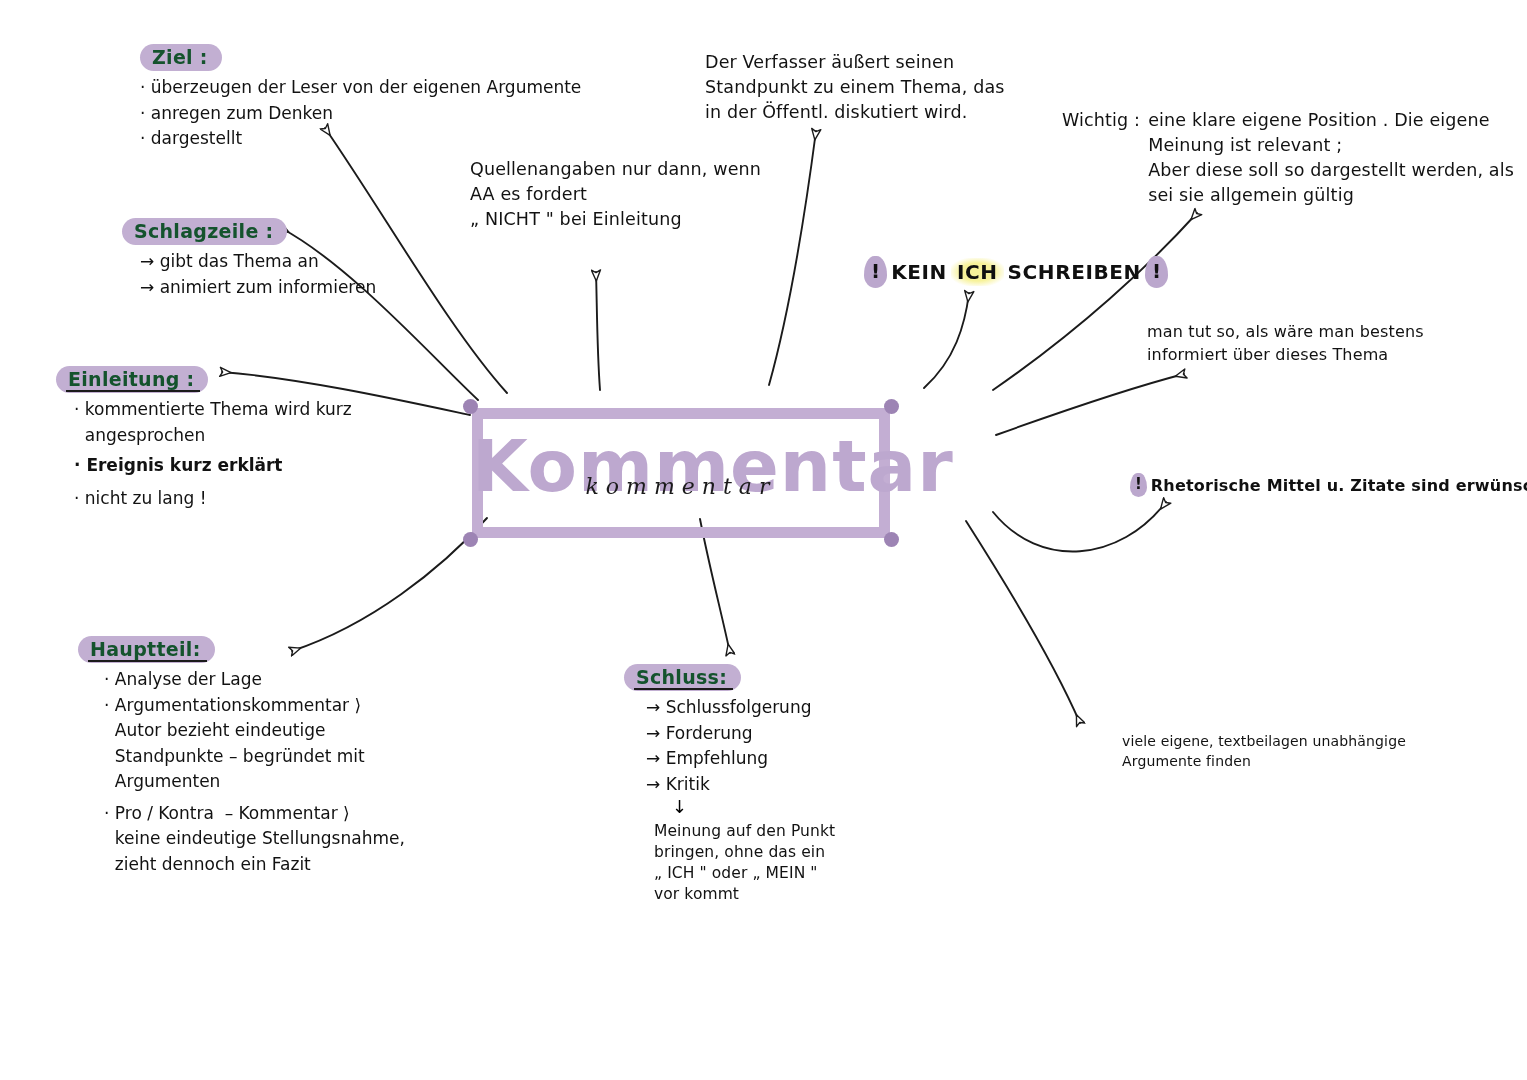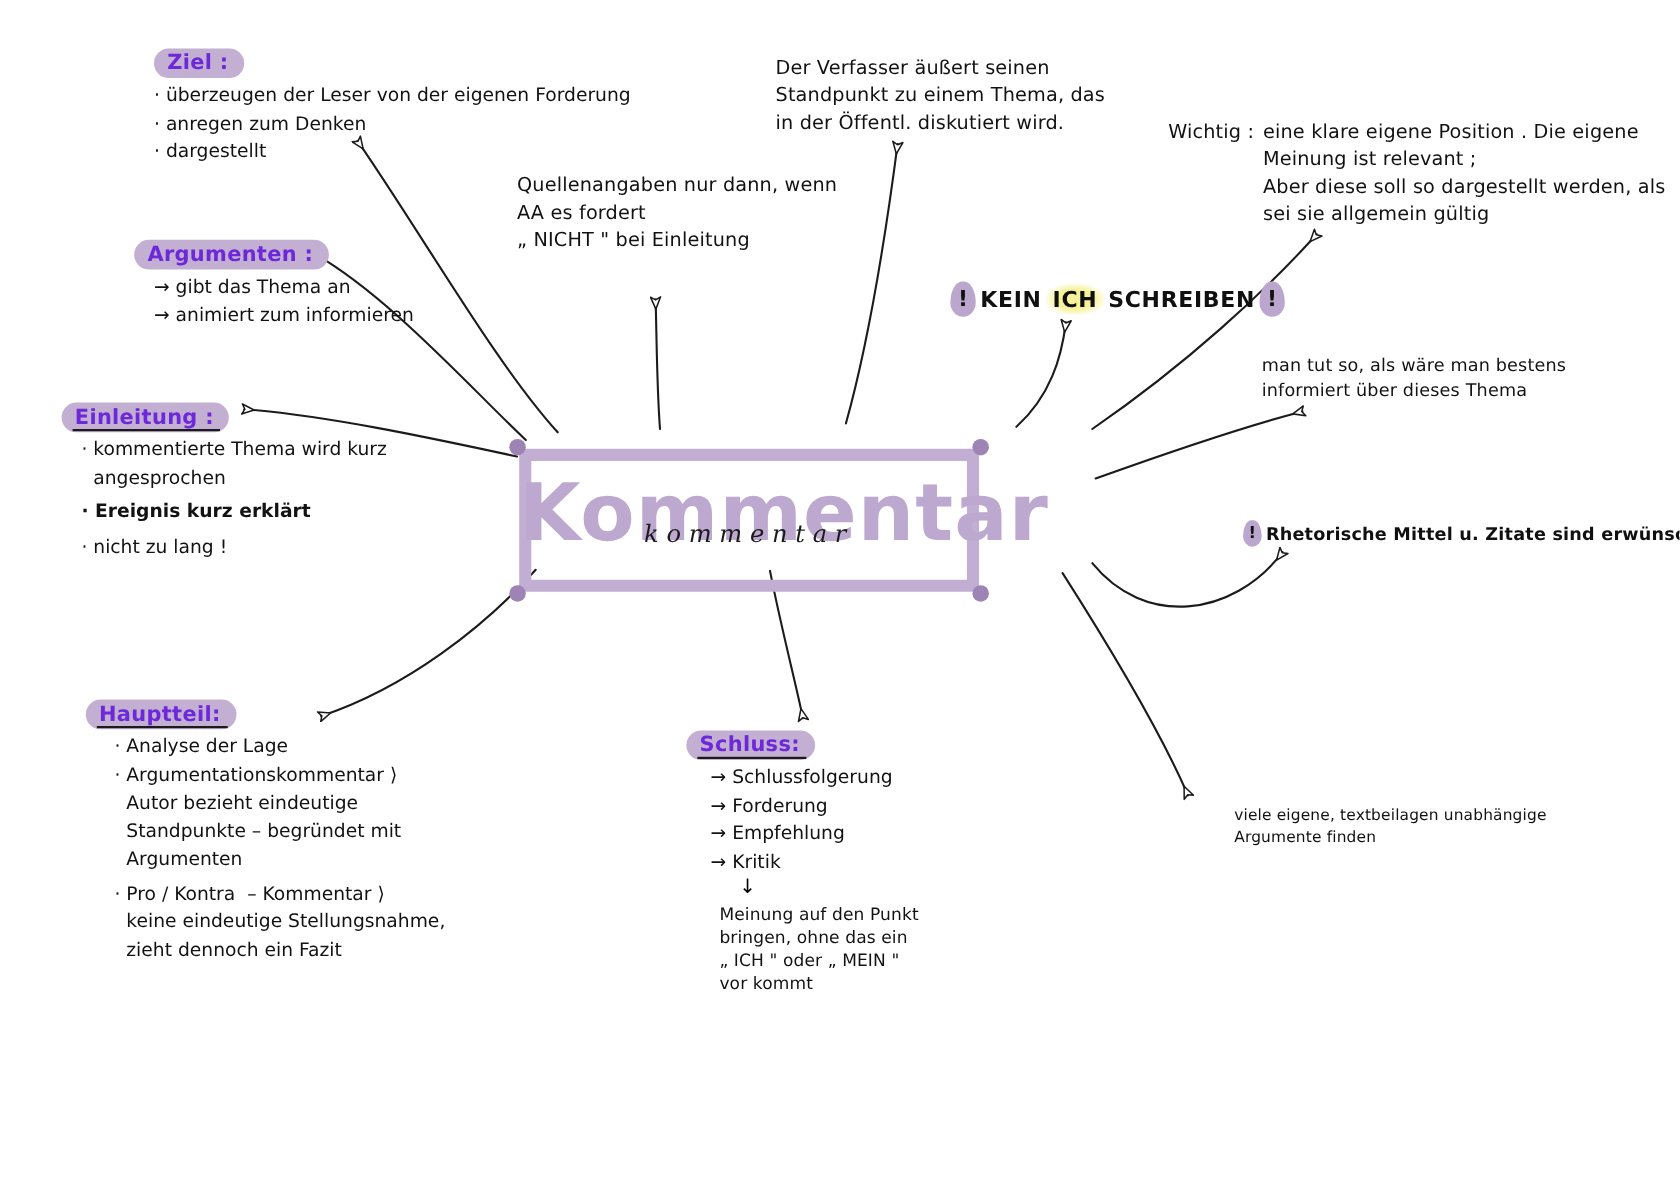--- a/index.html
+++ b/index.html
@@ -23,21 +23,21 @@
     pointer-events: none;
   }
   .node {
     position: absolute;
   }
   .hl {
     display: inline-block;
     background: #c2afd2;
     border-radius: 14px;
     padding: 2px 14px 3px 12px;
-    color: #6d28d9;
+    color: #14532d;
   }
   .hl-underline {
     position: relative;
   }
   .hl-underline::after {
     content: "";
     position: absolute;
     left: 10px; right: 8px;
     bottom: 1px;
     height: 2px;
@@ -198,29 +198,29 @@
 
       <path d="M487,518 C440,570 370,625 292,651"></path>
     </g>
   </svg>
 
   <div class="node" style="left:140px; top:44px;">
     <div class="head">
       <span class="hl">Ziel :</span>
     </div>
     <ul class="list">
-      <li>· überzeugen der Leser von der eigenen Forderung</li>
+      <li>· überzeugen der Leser von der eigenen Argumente</li>
       <li>· anregen zum Denken</li>
       <li>· dargestellt</li>
     </ul>
   </div>
 
   <div class="node" style="left:122px; top:218px;">
     <div class="head">
-      <span class="hl">Argumenten :</span>
+      <span class="hl">Schlagzeile :</span>
     </div>
     <ul class="list" style="margin-left:18px;">
       <li>→ gibt das Thema an</li>
       <li>→ animiert zum informieren</li>
     </ul>
   </div>
 
   <div class="node" style="left:56px; top:366px;">
     <div class="head">
       <span class="hl hl-underline">Einleitung :</span>

